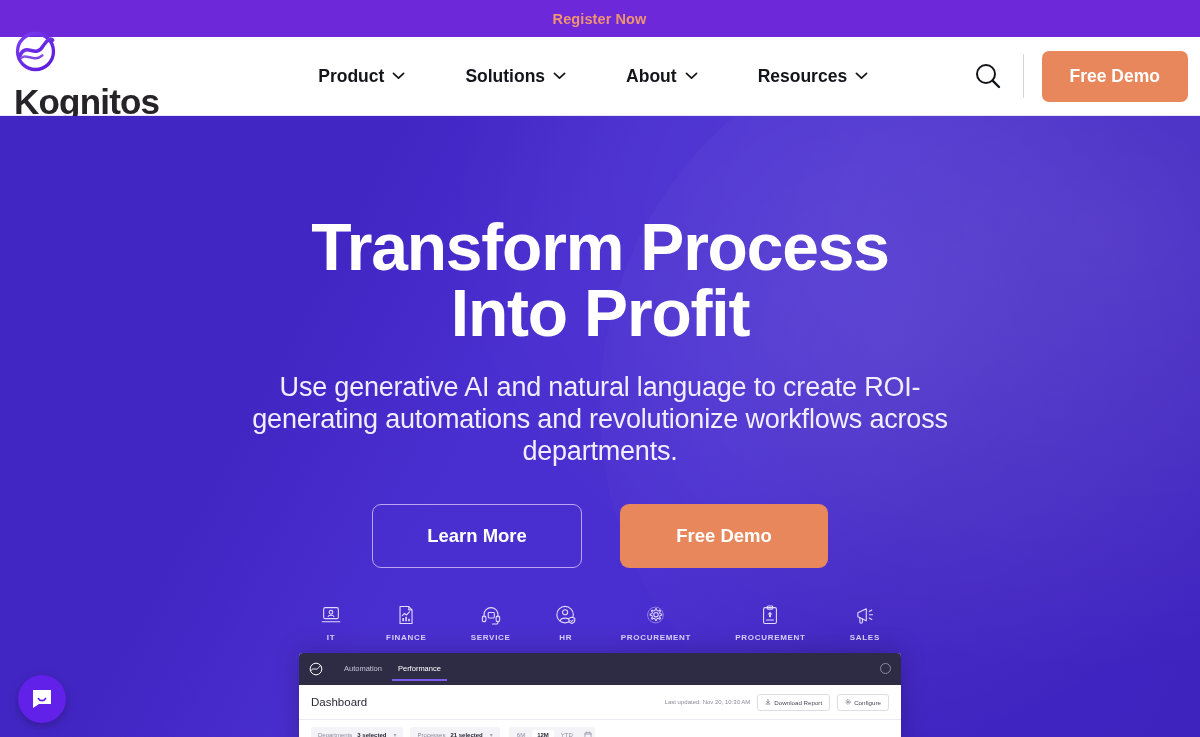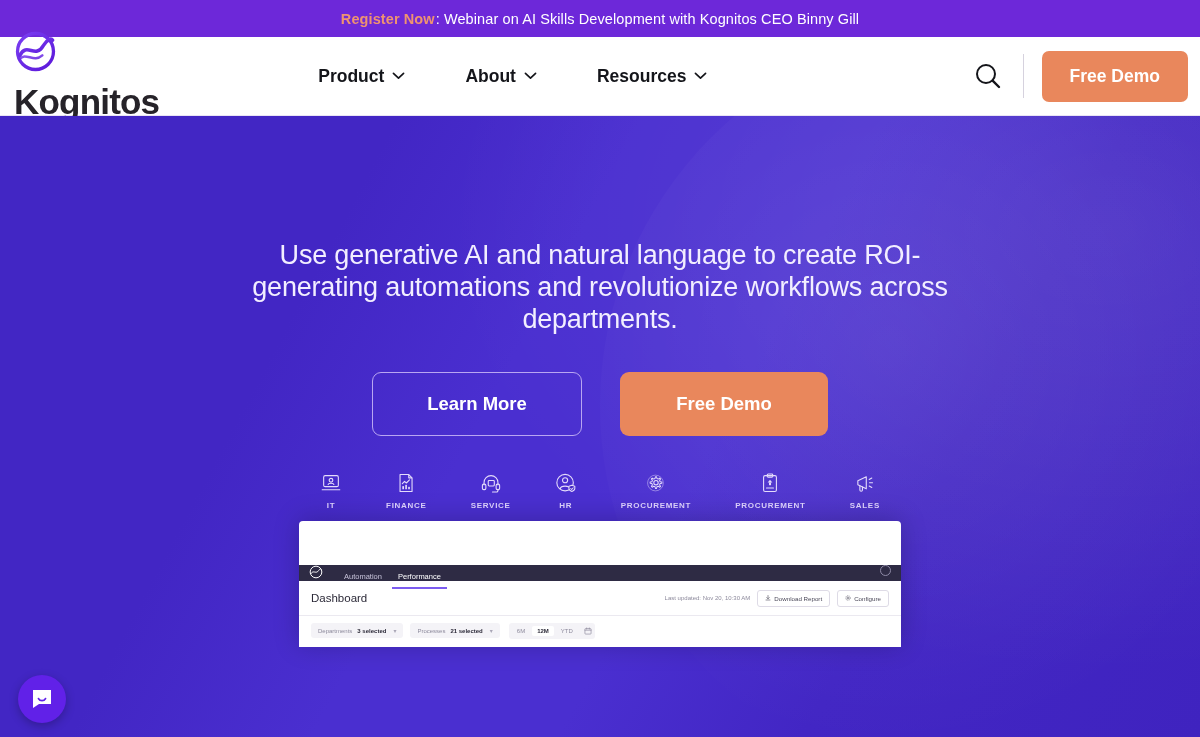--- a/index.html
+++ b/index.html
@@ -116,22 +116,22 @@
 
   
   .dash {
     width: 602px; margin: 11px auto 0;
     background: #ffffff;
     border-radius: 4px 4px 0 0;
     box-shadow: 0 -2px 26px rgba(0,0,0,.22);
     overflow: hidden; text-align: left;
   }
   .dash-topbar {
-    height: 16px; background: #2e2b44;
-    display: flex; align-items: flex-start; padding: 0 10px; gap: 0; margin-top: 44px;
+    height: 32px; background: #2e2b44;
+    display: flex; align-items: center; padding: 0 10px; gap: 0;
   }
   .dash-logo { width: 14px; height: 14px; flex: none; margin-right: 13px; }
   .dash-tab {
     font-size: 7.5px; color: #c6c2d8; padding: 7px 8px 8px;
     position: relative; cursor: pointer;
   }
   .dash-tab.active { color: #ffffff; }
   .dash-tab.active::after {
     content: ""; position: absolute; left: 2px; right: 2px; bottom: 0;
     height: 1.6px; background: #7c5cf0;
@@ -184,21 +184,20 @@
     width: 48px; height: 48px; border-radius: 50%;
     background: #6121e8; display: flex; align-items: center; justify-content: center;
     box-shadow: 0 3px 10px rgba(0,0,0,.25); cursor: pointer; z-index: 20;
   }
 </style>
 </head>
 <body>
 
 <div class="banner">
   <span class="banner-strong">Register Now</span>
-    <span>: Webinar on AI Skills Development with Kognitos CEO Binny Gill</span>
 </div>
 
 <div class="header">
 
   <div class="logo-wrap">
     <svg class="logo-mark" viewBox="0 0 44 44">
       <defs>
         <linearGradient id="lg" x1="0" y1="0" x2="1" y2="1">
           <stop offset="0%" stop-color="#7b3ff2"></stop>
           <stop offset="100%" stop-color="#5b18d9"></stop>
@@ -212,20 +211,26 @@
   </div>
 
   <nav class="nav">
     <div class="nav-item">
       <span>Product</span>
       <svg class="chev" viewBox="0 0 14 9">
         <path d="M1.3 1.6 L7 7 L12.7 1.6" fill="none" stroke="#14151a" stroke-width="1.9" stroke-linecap="round" stroke-linejoin="round"></path>
       </svg>
     </div>
     <div class="nav-item">
+      <span>Solutions</span>
+      <svg class="chev" viewBox="0 0 14 9">
+        <path d="M1.3 1.6 L7 7 L12.7 1.6" fill="none" stroke="#14151a" stroke-width="1.9" stroke-linecap="round" stroke-linejoin="round"></path>
+      </svg>
+    </div>
+    <div class="nav-item">
       <span>About</span>
       <svg class="chev" viewBox="0 0 14 9">
         <path d="M1.3 1.6 L7 7 L12.7 1.6" fill="none" stroke="#14151a" stroke-width="1.9" stroke-linecap="round" stroke-linejoin="round"></path>
       </svg>
     </div>
     <div class="nav-item">
       <span>Resources</span>
       <svg class="chev" viewBox="0 0 14 9">
         <path d="M1.3 1.6 L7 7 L12.7 1.6" fill="none" stroke="#14151a" stroke-width="1.9" stroke-linecap="round" stroke-linejoin="round"></path>
       </svg>
@@ -241,20 +246,21 @@
     </div>
     <div class="divider"></div>
     <button class="btn-demo-top">Free Demo</button>
   </div>
 </div>
 
 <div class="hero">
   <div class="hero-swoosh"></div>
 
   <div class="hero-inner">
+    <h1 class="hero-title">Transform Process Into Profit</h1>
     <p class="hero-sub">Use generative AI and natural language to create ROI-generating automations and revolutionize workflows across departments.</p>
 
     <div class="cta-row">
       <button class="btn-learn">Learn More</button>
       <button class="btn-demo-hero">Free Demo</button>
     </div>
 
     <div class="dept-row">
 
       <div class="dept">

